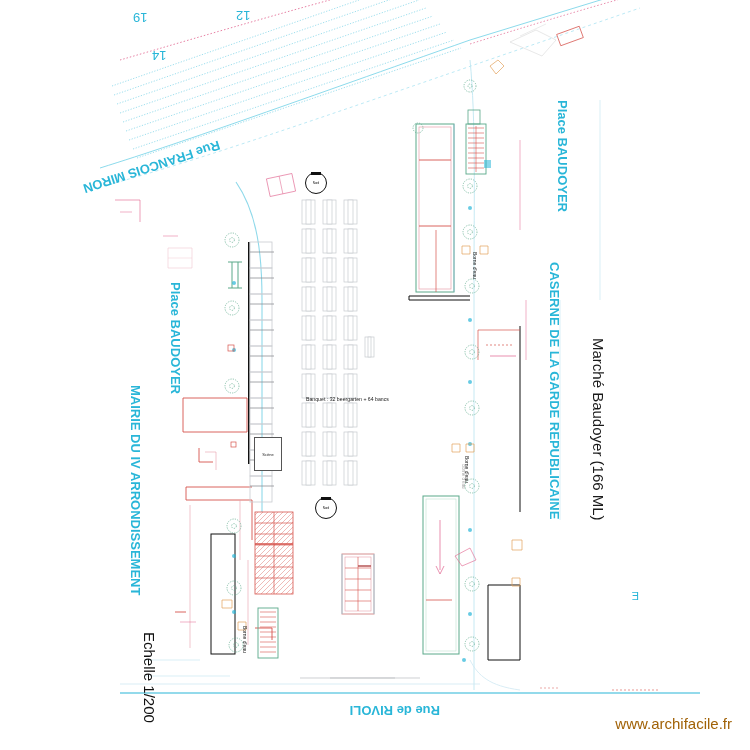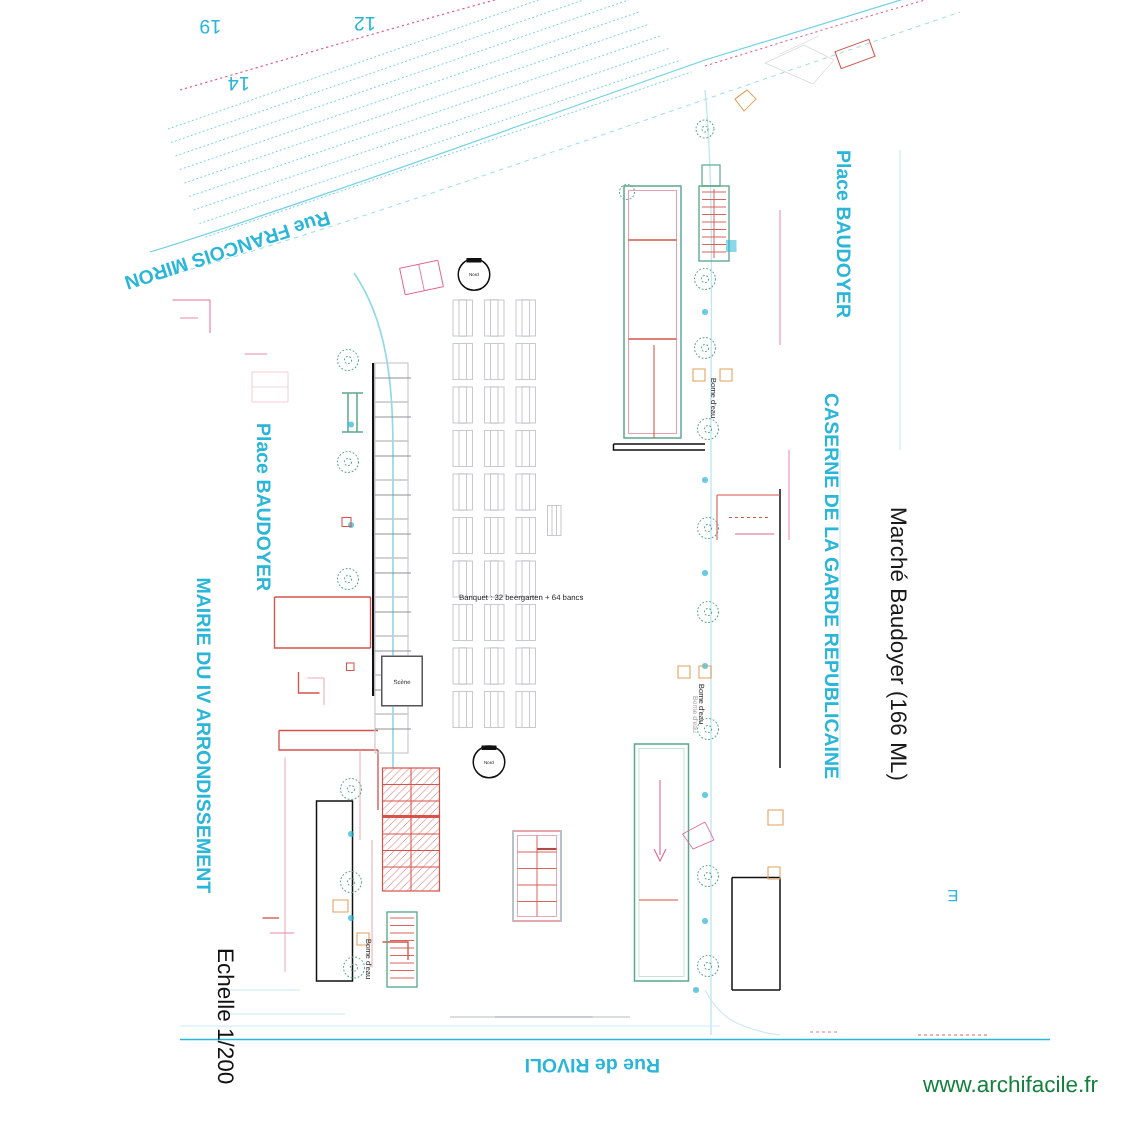--- a/index.html
+++ b/index.html
@@ -2,21 +2,21 @@
 <html><head>
 <meta charset="utf-8">
 <style>
   html,body{margin:0;padding:0;background:#ffffff;}
   body{width:750px;height:750px;overflow:hidden;font-family:"Liberation Sans",sans-serif;}
   #plan{position:relative;width:750px;height:750px;background:#fff;}
   .lbl{position:absolute;white-space:nowrap;font-family:"Liberation Sans",sans-serif;}
   .street{color:#29b6d8;font-weight:bold;}
   .blk{color:#1a1a1a;}
   svg.layer{position:absolute;left:0;top:0;width:750px;height:750px;pointer-events:none;}
-  .watermark{position:absolute;right:18px;bottom:18px;font-size:15px;color:#15803d;}
+  .watermark{position:absolute;right:18px;bottom:18px;font-size:15px;color:#a16207;}
   .scalelbl{position:absolute;font-size:15px;color:#111;}
   .circmark{position:absolute;width:20px;height:20px;border:1.4px solid #111;border-radius:50%;
             display:flex;align-items:center;justify-content:center;font-size:3px;color:#111;background:#fff;}
   .circmark::before{content:"";position:absolute;top:-1.4px;left:5px;width:10px;height:3px;background:#111;}
   .scene-box{position:absolute;border:1px solid #555;background:#fff;display:flex;align-items:center;justify-content:center;
              font-size:4px;color:#222;}
 </style>
 </head>
 <body>
 

